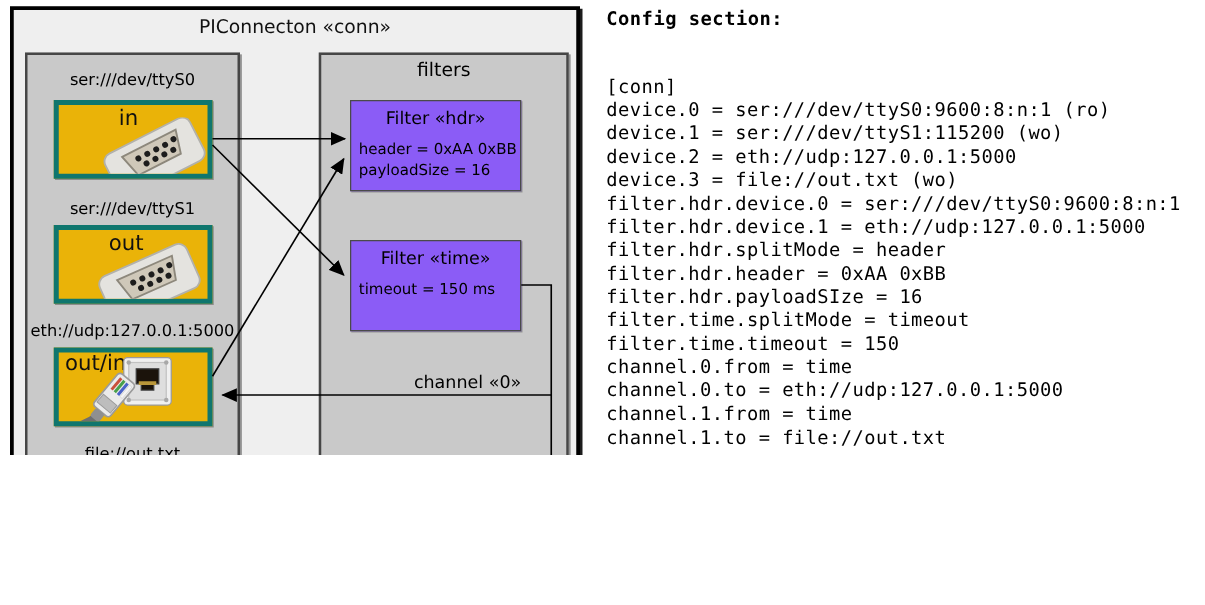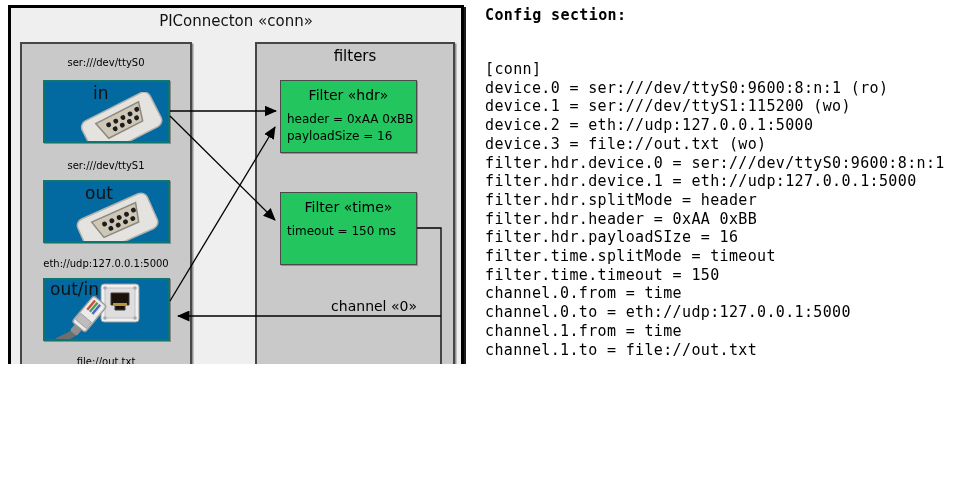--- a/index.html
+++ b/index.html
@@ -24,30 +24,30 @@
     position:absolute;background:#c9c9c9;border:2px solid #464646;
     box-sizing:border-box;box-shadow:1.5px 1.5px 0 rgba(70,70,70,.55);
   }
   .panel.devices{left:9px;top:34px;width:172px;height:421px;}
   .panel.filters{left:244px;top:34px;width:200px;height:421px;}
   .panel-title{
     position:absolute;left:0;top:3px;width:100%;text-align:center;font-size:15px;
   }
   .dev-label{
     position:absolute;left:0;width:100%;text-align:center;
-    font-size:10px;white-space:nowrap;
+    font-size:13px;white-space:nowrap;
   }
   .dev-box{
-    position:absolute;left:21px;width:127px;height:63px;background:#0369a1;
-    border:2px solid #0f766e;box-sizing:border-box;overflow:hidden;
+    position:absolute;left:21px;width:127px;height:63px;background:#eab308;
+    border:4px solid #0f766e;box-sizing:border-box;overflow:hidden;
     box-shadow:1px 1px 0 rgba(80,80,80,.5);
   }
   .dir-label{position:absolute;font-size:17px;line-height:1.1;color:#111;white-space:nowrap;}
   .filter-box{
-    position:absolute;left:23px;width:137px;height:73px;background:#22c55e;
+    position:absolute;left:23px;width:137px;height:73px;background:#8b5cf6;
     border:1.5px solid #4a4a4a;box-sizing:border-box;
     box-shadow:1px 1px 0 rgba(80,80,80,.45);
   }
   .filter-title{margin-top:6px;text-align:center;font-size:14px;}
   .filter-params{margin:8px 0 0 6px;font-size:12px;line-height:1.45;}
   .channel-label{
     position:absolute;right:36px;font-size:14px;white-space:nowrap;
   }
   .overlay{position:absolute;left:0;top:0;pointer-events:none;}
 

